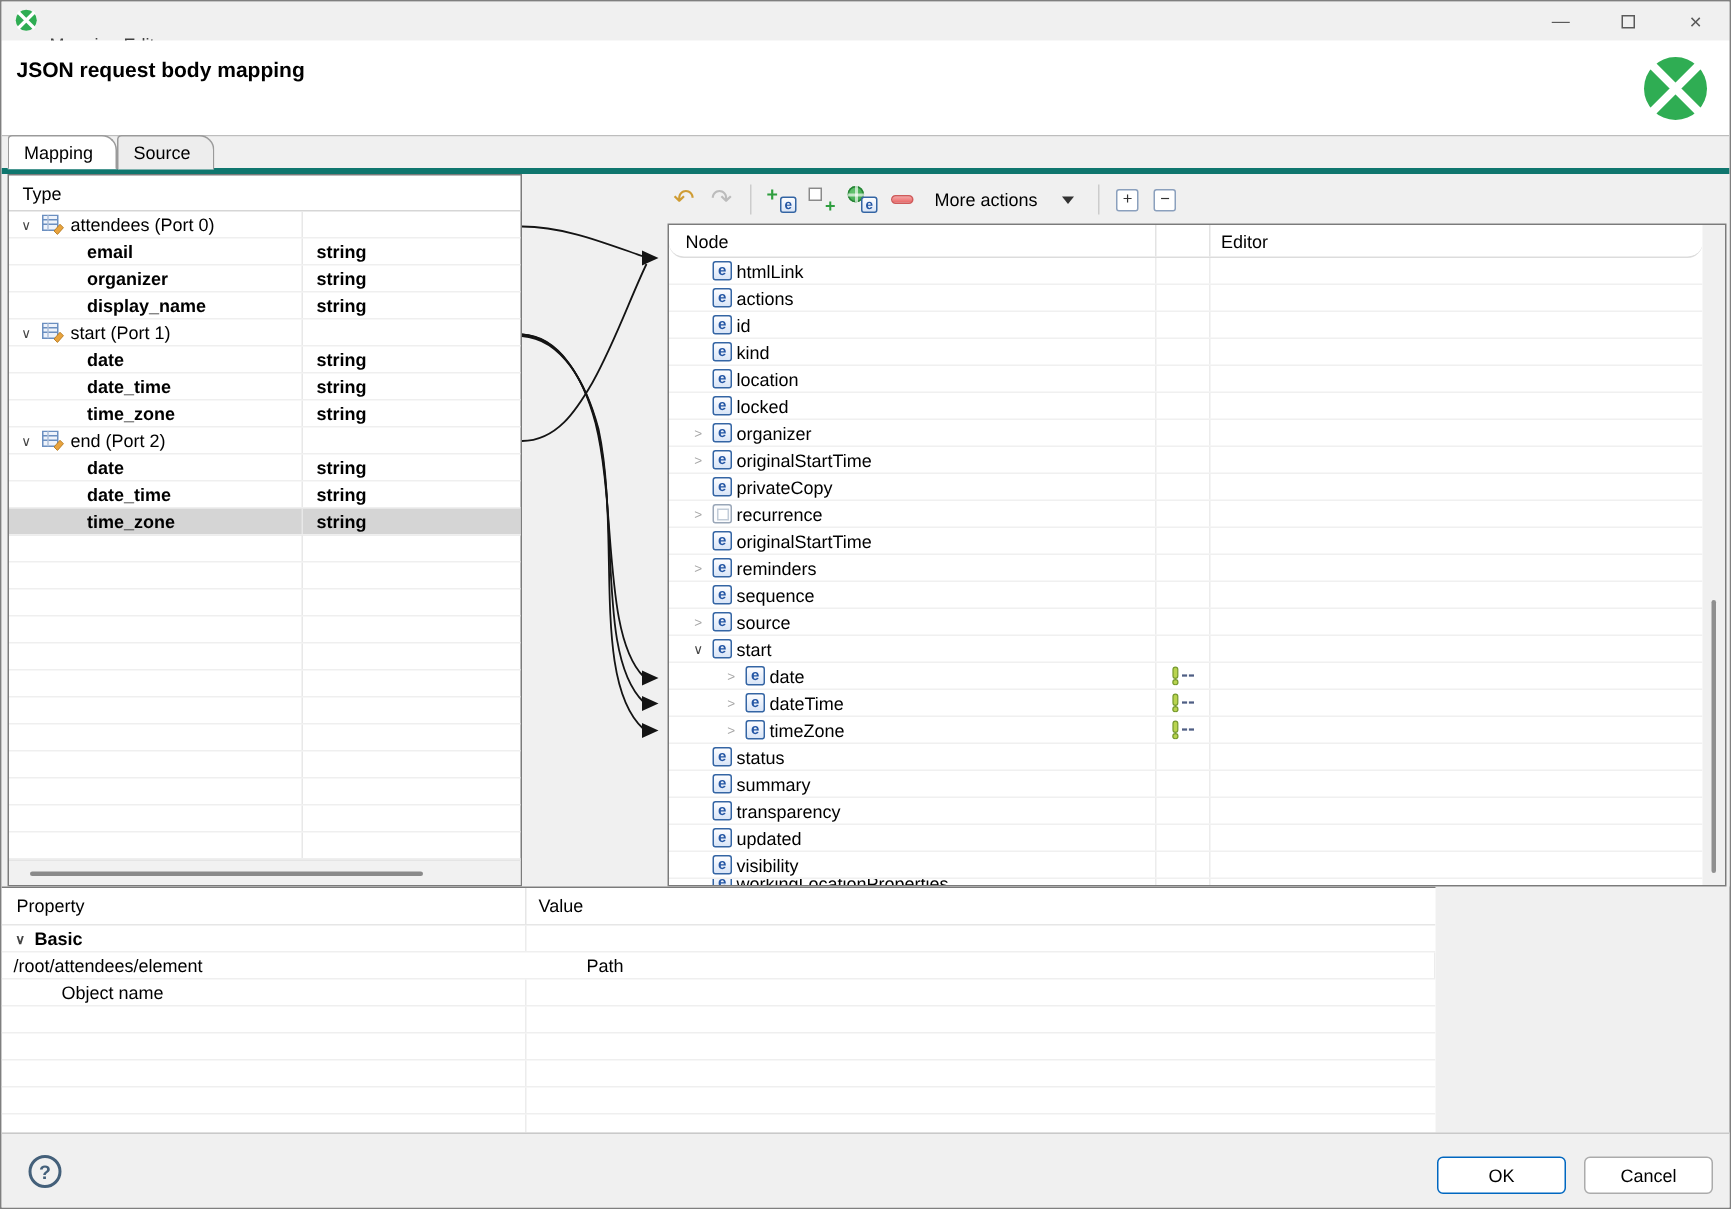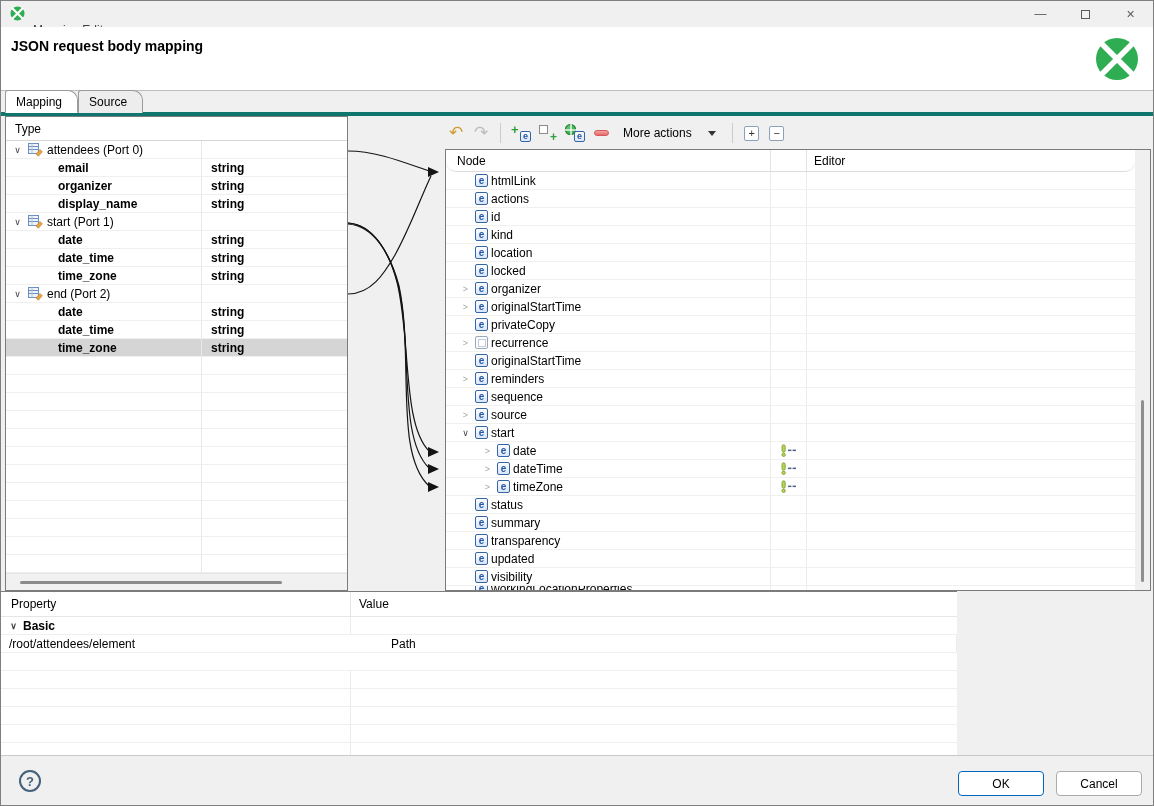--- a/index.html
+++ b/index.html
@@ -641,20 +641,21 @@
             <span class="chev">∨</span>
             <span>Basic</span>
           </div>
           <div class="p-cell p-val"></div>
         </div>
         <div class="p-row">
           <div class="p-cell p-val">/root/attendees/element</div>
           <div class="p-cell p-key kv">Path</div>
         </div>
         <div class="p-row">
+          <div class="p-cell p-key kv">Object name</div>
         </div>
         <div class="p-row">
           <div class="p-cell p-key"></div>
           <div class="p-cell p-val"></div>
         </div>
         <div class="p-row">
           <div class="p-cell p-key"></div>
           <div class="p-cell p-val"></div>
         </div>
         <div class="p-row">

